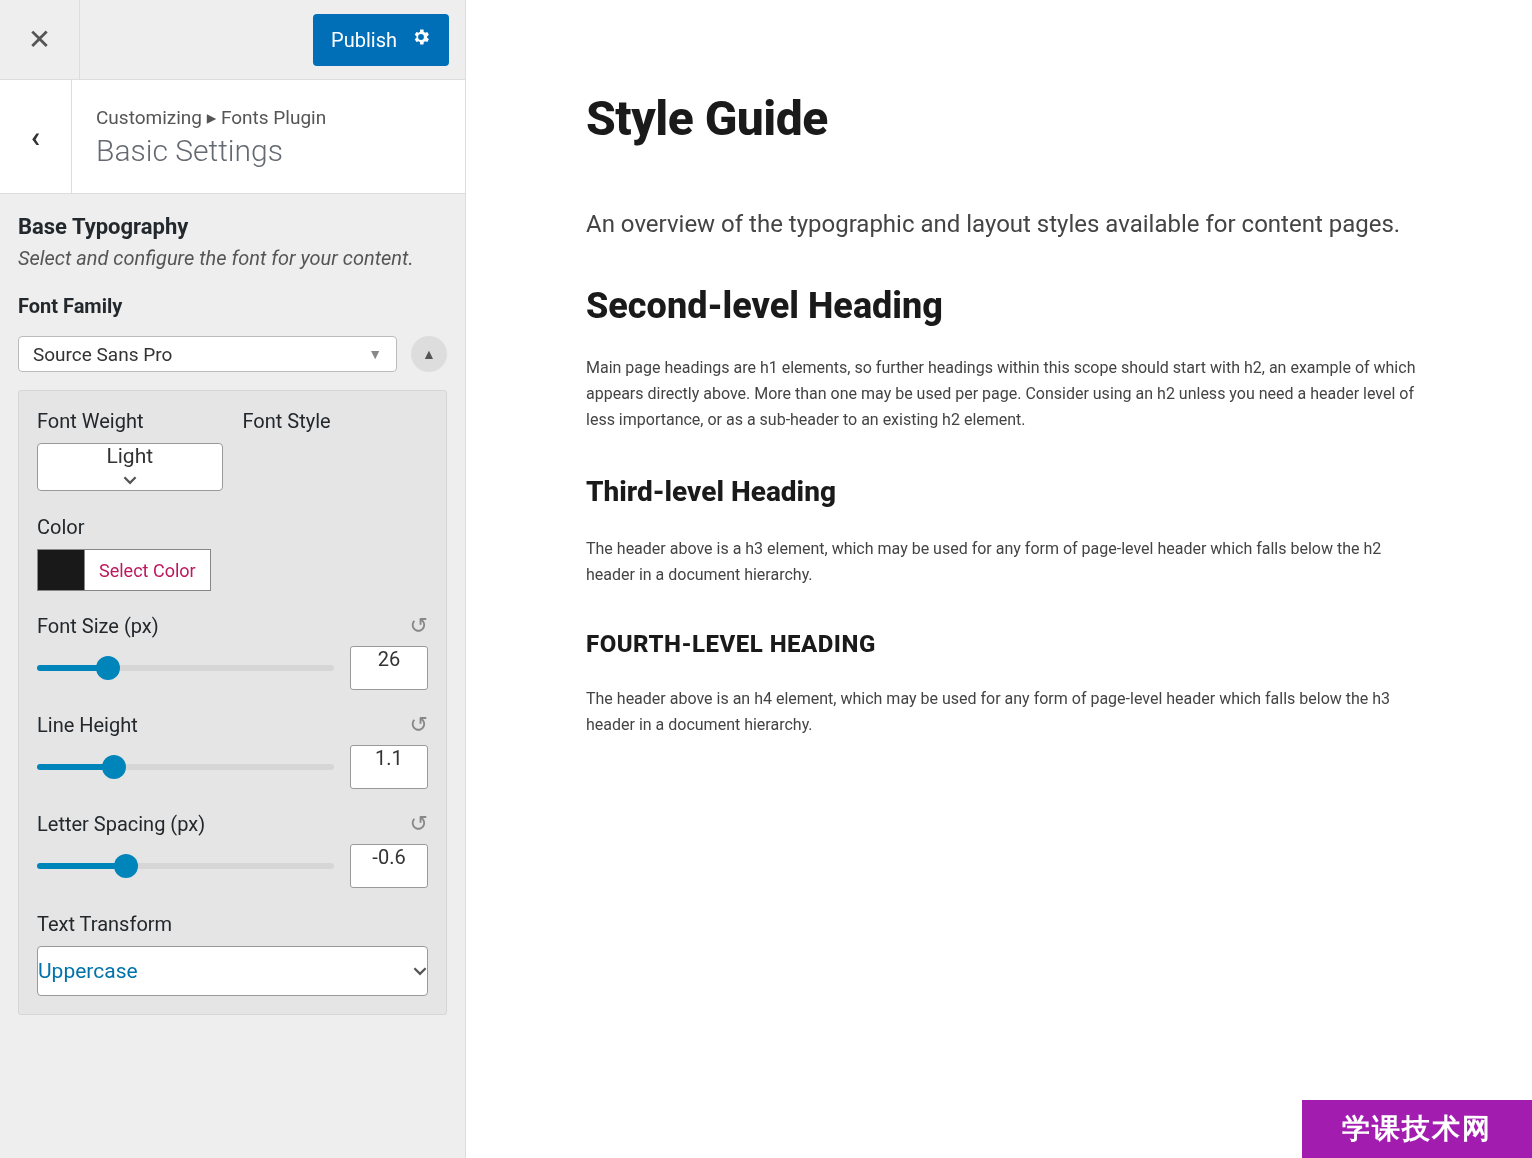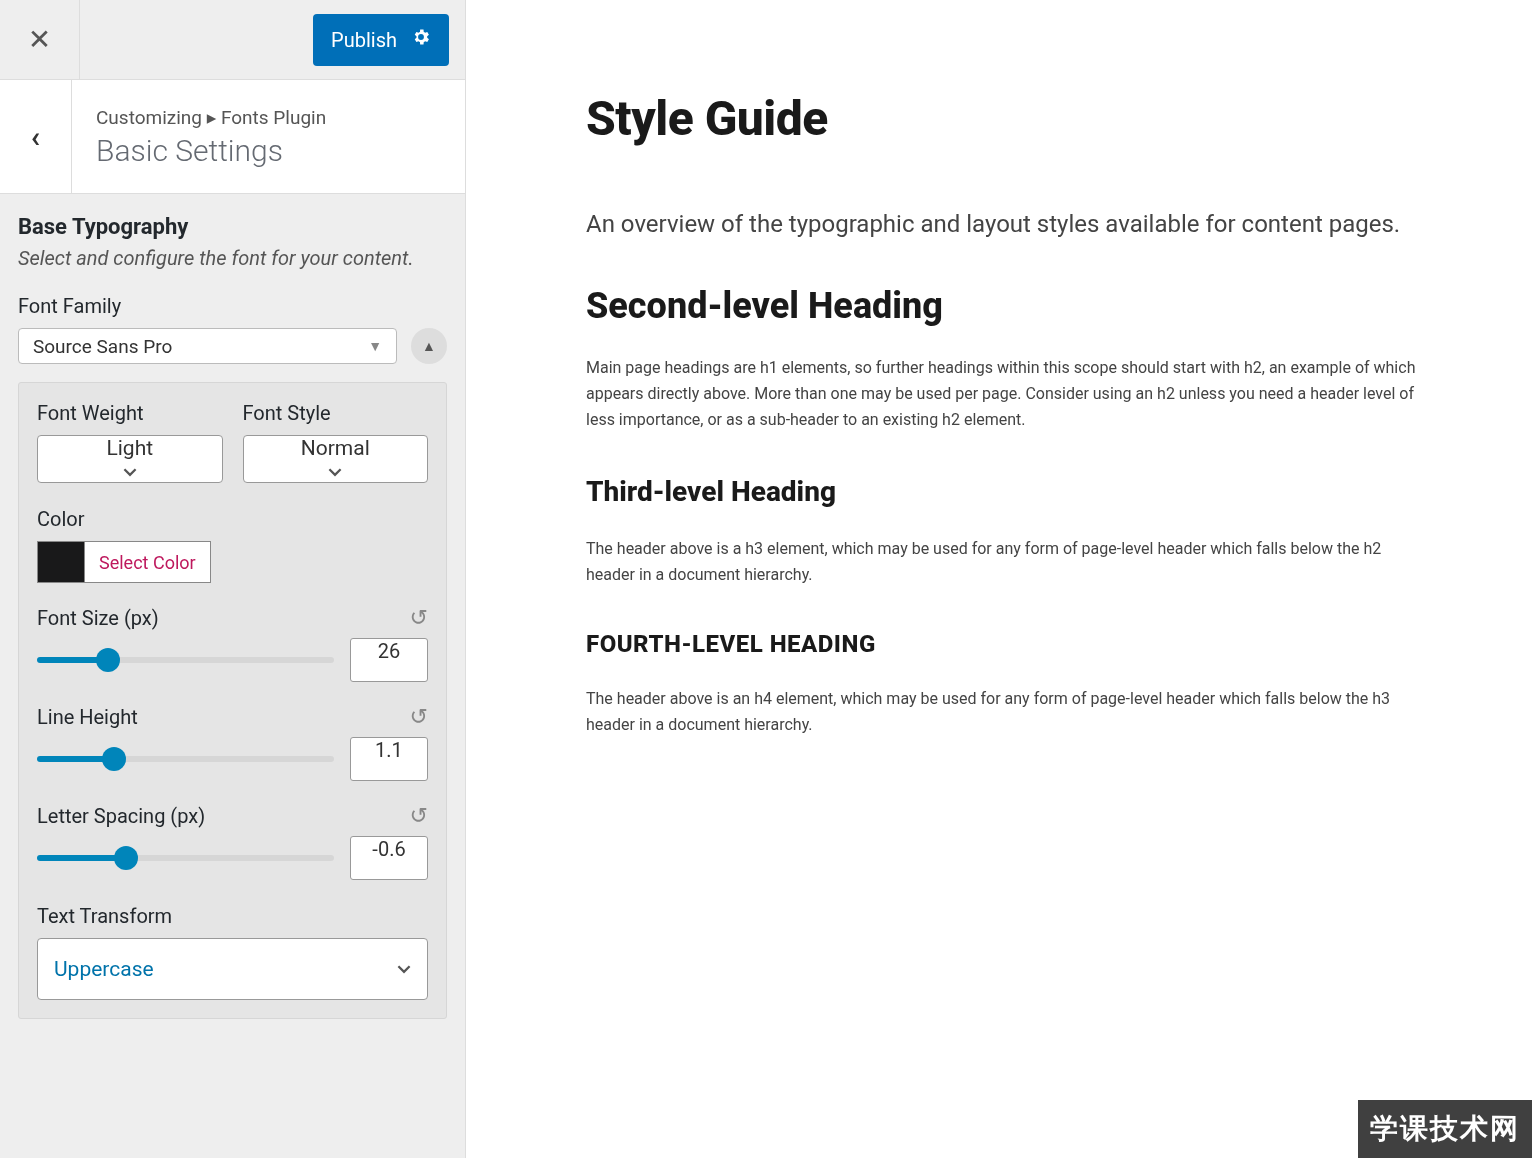--- a/index.html
+++ b/index.html
@@ -55,21 +55,21 @@
   display:flex;align-items:center;justify-content:center;
   font-size:30px;font-weight:bold;color:#333;
   border-right:1px solid #ddd;cursor:pointer;
 }
 .cust-text{padding-left:24px;}
 .breadcrumb{font-size:19px;color:#555;}
 .section-title{font-size:30px;font-weight:300;color:#656a72;margin-top:4px;}
 .panel-body{padding:20px 18px;overflow:auto;flex:1;}
 .group-h{font-size:22px;font-weight:700;color:#23282d;}
 .group-desc{font-style:italic;font-size:20px;color:#555;margin-top:6px;line-height:1.35;}
-.label{font-size:20px;font-weight:400;color:#23282d;margin-top:22px;margin-bottom:10px;}
+.label{font-size:20px;font-weight:700;color:#23282d;margin-top:22px;margin-bottom:18px;}
 .ff-row{display:flex;align-items:center;gap:14px;}
 .select{
   flex:1;height:36px;background:#fff;border:1px solid #bbb;border-radius:4px;
   display:flex;align-items:center;justify-content:space-between;
   padding:0 14px;font-size:19px;color:#333;cursor:pointer;
 }
 .chev{color:#888;font-size:14px;}
 .tri-btn{
   width:36px;height:36px;border-radius:50%;background:#ddd;
   display:flex;align-items:center;justify-content:center;cursor:pointer;
@@ -95,38 +95,38 @@
 .reset{color:#888;font-size:22px;cursor:pointer;}
 .slider-body{display:flex;align-items:center;gap:16px;margin-top:8px;}
 .track{position:relative;flex:1;height:6px;border-radius:3px;}
 .track-inner{position:absolute;left:0;right:0;top:0;bottom:0;border-radius:3px;}
 .thumb{position:absolute;top:50%;width:24px;height:24px;border-radius:50%;background:#0085ba;transform:translate(-50%,-50%);cursor:pointer;}
 .num-box{
   width:78px;height:44px;background:#fff;border:1px solid #999;border-radius:3px;
   display:flex;align-items:flex-start;justify-content:center;font-size:20px;color:#333;
 }
 .select-wide{
-  height:62px;background:#fff;border:1px solid #999;border-radius:4px;
+  height:50px;background:#fff;border:1px solid #999;border-radius:4px;
   display:flex;align-items:center;justify-content:space-between;
-  padding:0 16px;font-size:21px;color:#0073aa;cursor:pointer;margin-top:10px;
+  padding:0 0;font-size:21px;color:#0073aa;cursor:pointer;margin-top:10px;
 }
 .preview{
   position:absolute;left:466px;right:0;top:0;bottom:0;
   padding:90px 110px 40px 120px;
   background:#fff;
 }
 h1.pv{font-size:48px;font-weight:800;color:#1a1a1a;letter-spacing:-0.5px;}
 p.pv{font-size:24px;color:#444;line-height:1.55;margin-top:59px;}
 h2.pv{font-size:36px;font-weight:800;color:#1a1a1a;margin-top:42px;}
 p.pv2{font-size:16px;color:#444;line-height:1.62;margin-top:28px;}
 h3.pv{font-size:28px;font-weight:800;color:#1a1a1a;margin-top:42px;}
 h4.pv{font-size:24px;font-weight:800;color:#1a1a1a;margin-top:42px;letter-spacing:0.5px;}
 .watermark{
-  position:absolute;right:0;bottom:0;background:#404040;color:#fff;
-  font-size:28px;font-weight:700;padding:10px 12px;letter-spacing:2px;
+  position:absolute;right:0;bottom:0;background:#a21caf;color:#fff;
+  font-size:28px;font-weight:700;padding:10px 40px;letter-spacing:2px;
 }
 </style>
 </head>
 <body>
 
 <div class="sidebar">
   <div class="topbar">
     <div class="close-btn">
       <span>✕</span>
     </div>
@@ -172,26 +172,20 @@
           <div class="sub-label">Font Weight</div>
           <div class="select2">
             <span>Light</span>
             <span><svg width="14" height="14" viewBox="0 0 10 10">
                   <path d="M1 3l4 4 4-4" stroke="#555" stroke-width="1.6" fill="none"></path>
                 </svg></span>
           </div>
         </div>
         <div>
           <div class="sub-label">Font Style</div>
-          <div class="select2">
-            <span>Normal</span>
-            <span><svg width="14" height="14" viewBox="0 0 10 10">
-                  <path d="M1 3l4 4 4-4" stroke="#555" stroke-width="1.6" fill="none"></path>
-                </svg></span>
-          </div>
         </div>
       </div>
 
       <div class="sub-label" style="margin-top:24px;">Color</div>
       <div class="color-row">
         <div class="swatch"></div>
         <div class="color-btn">
           <span>Select Color</span>
         </div>
       </div>

